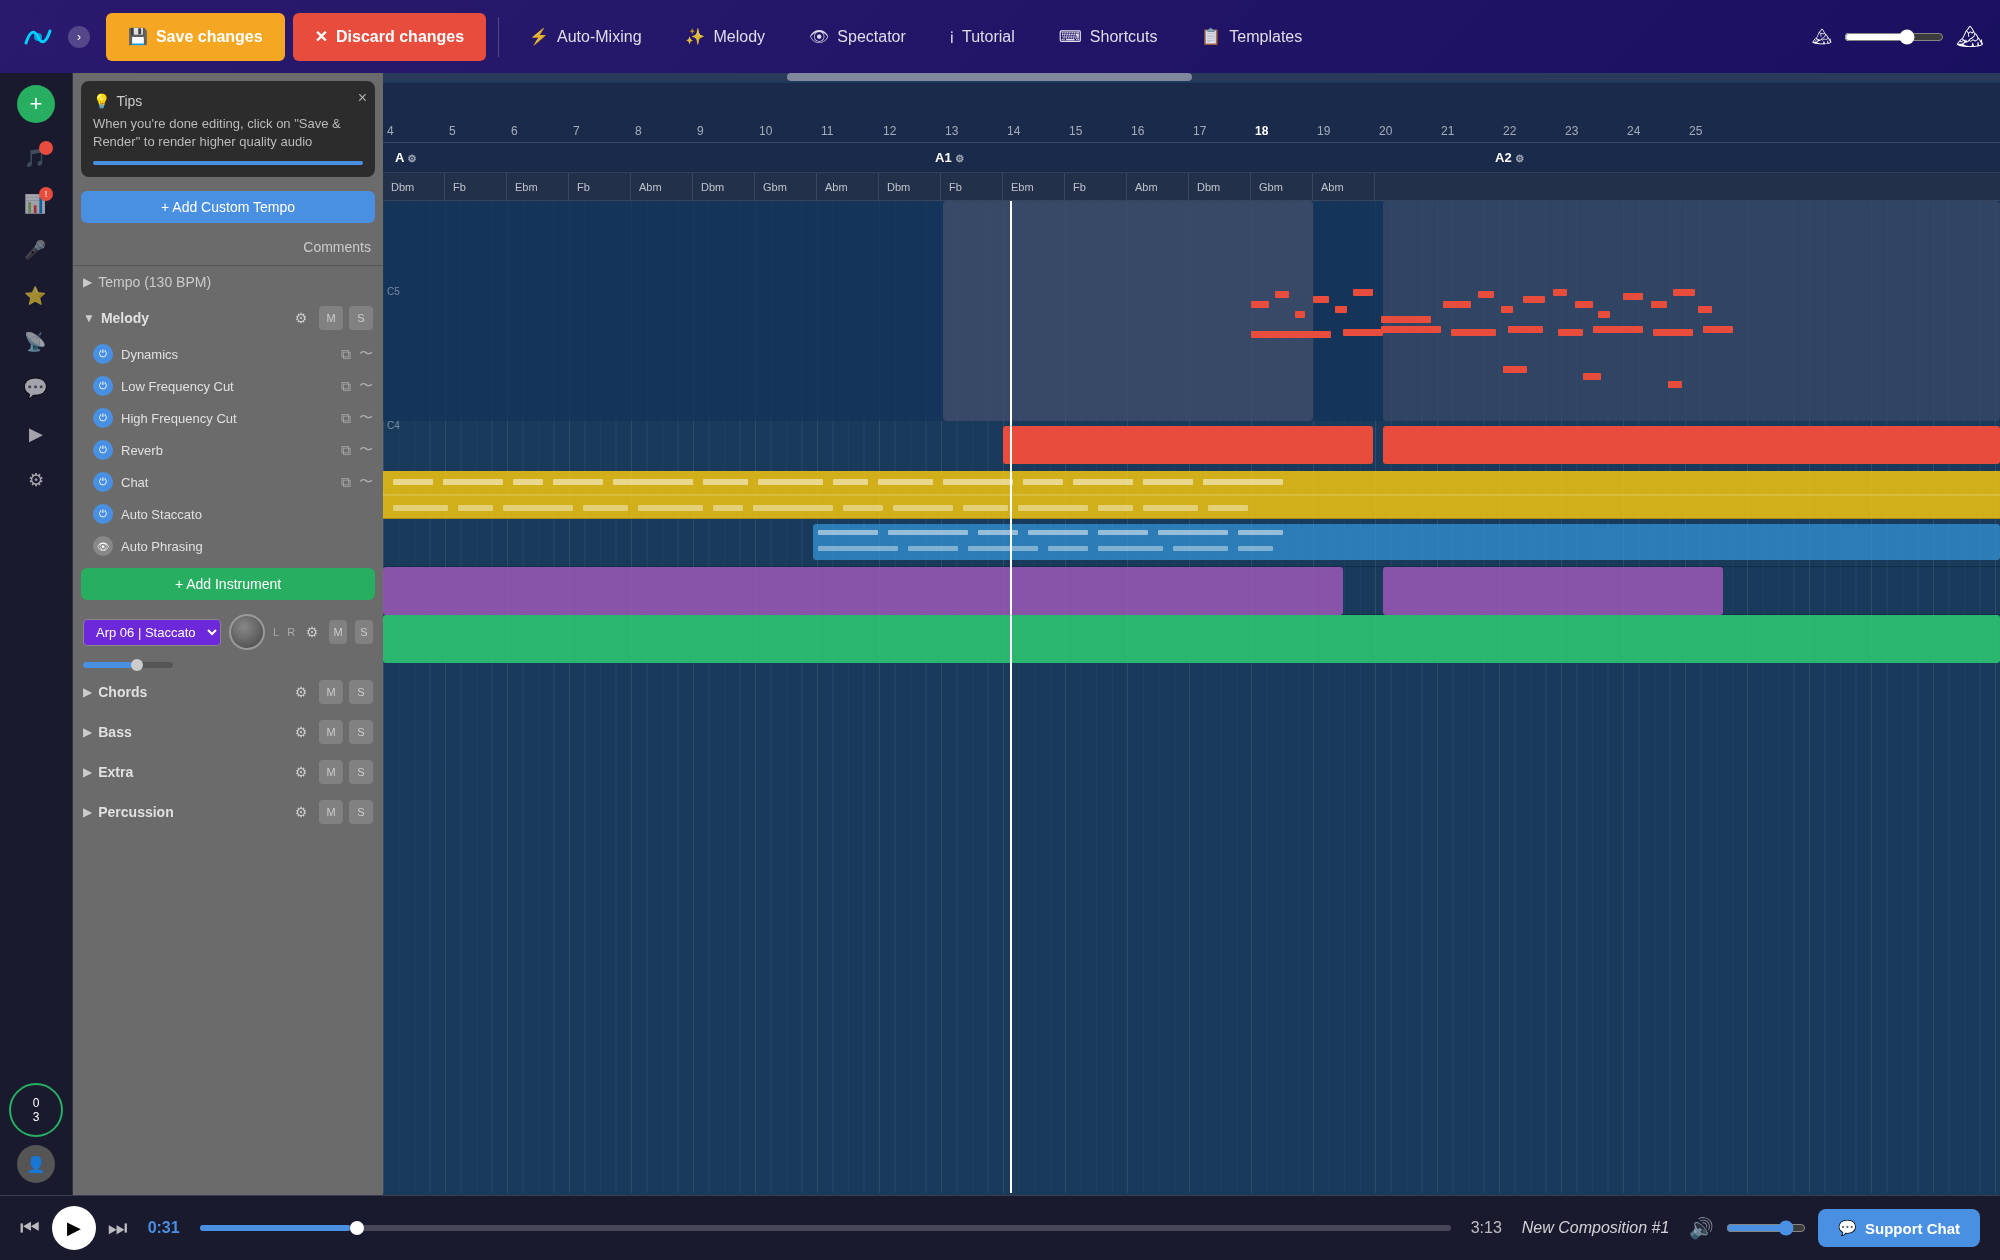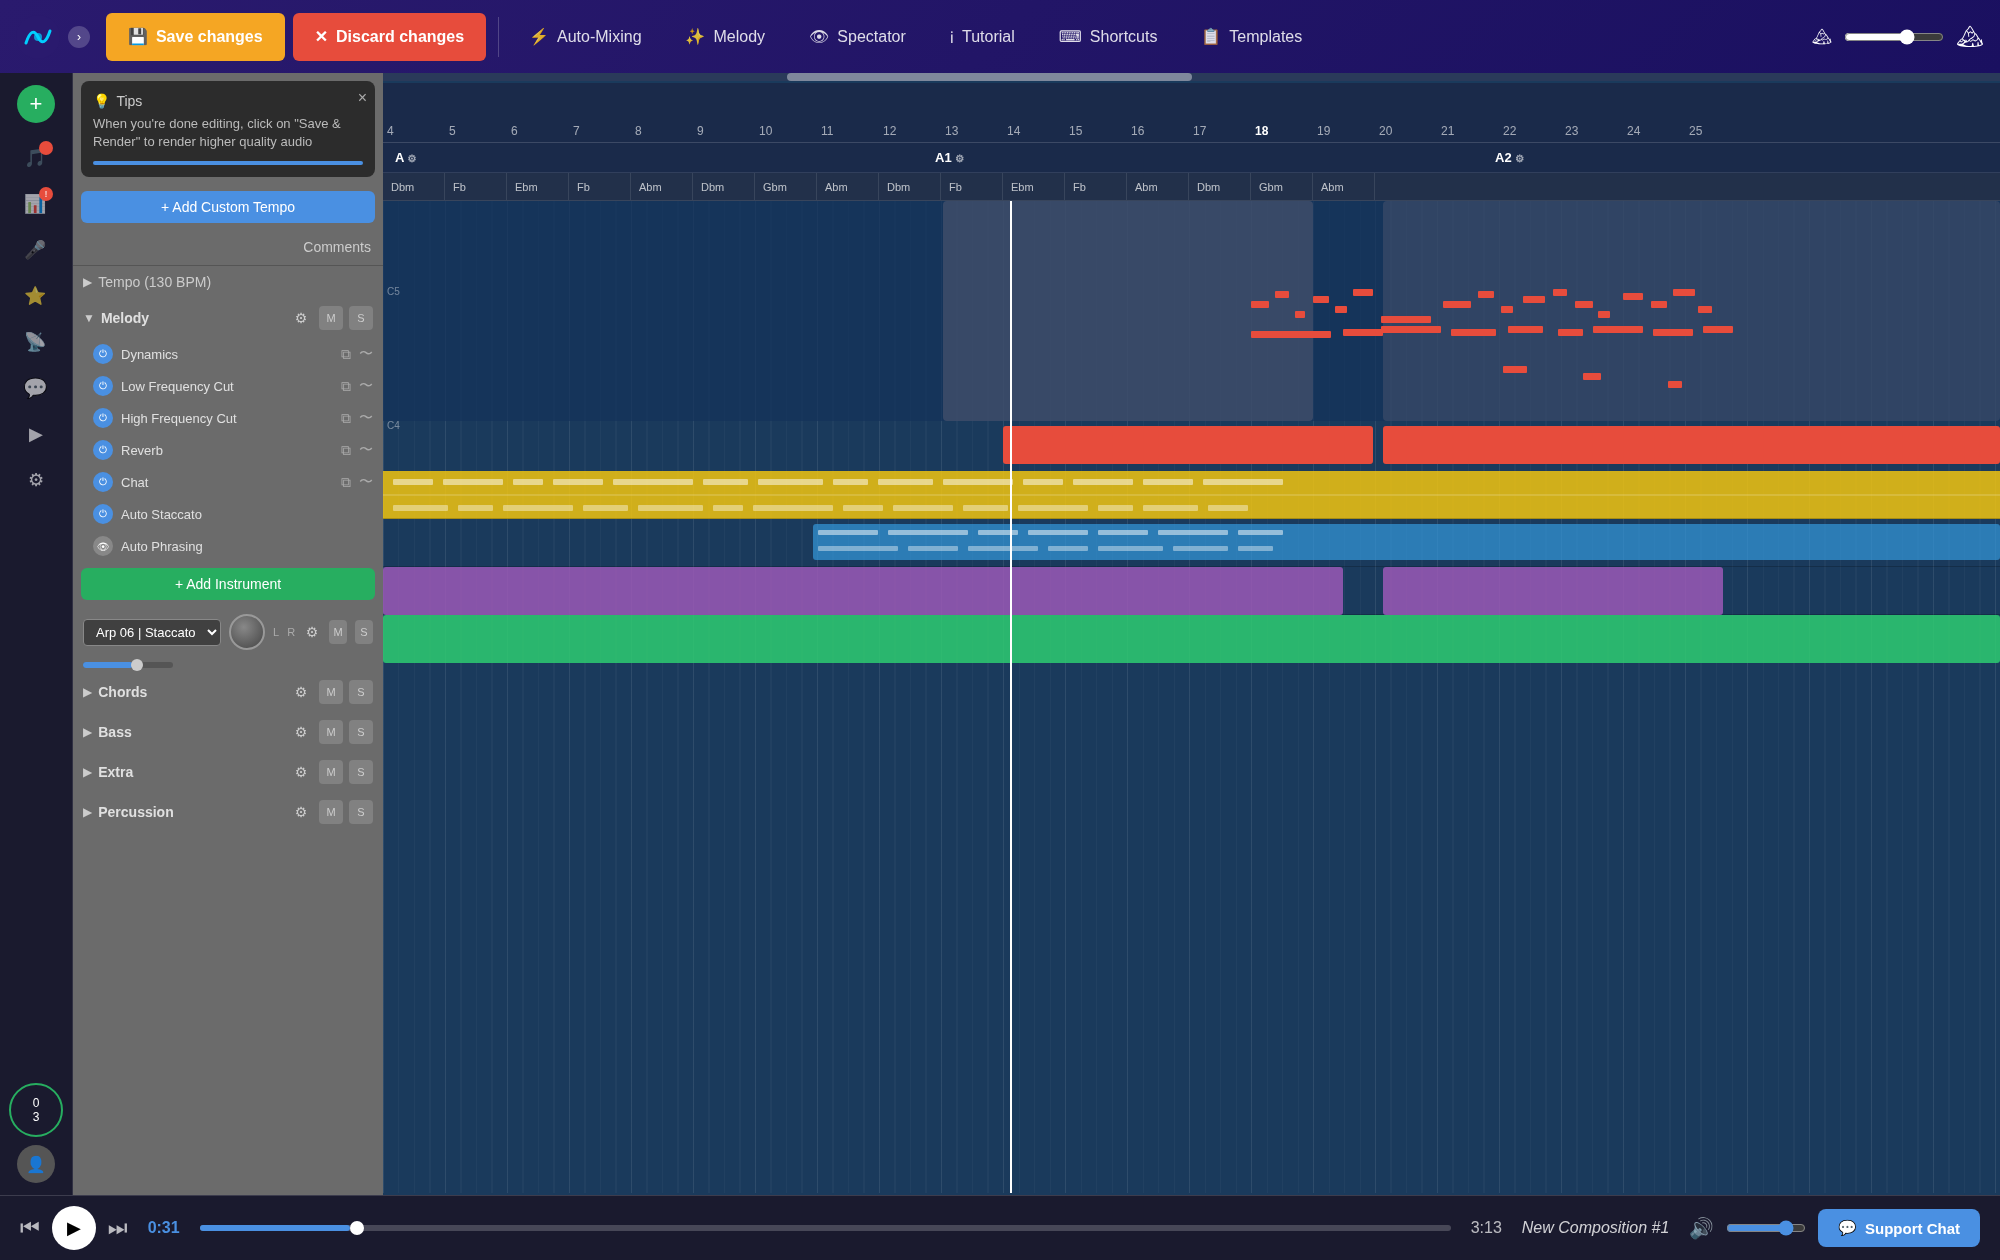--- a/index.html
+++ b/index.html
@@ -65,21 +65,21 @@
     
     .track-item { display: flex; align-items: center; padding: 6px 10px 6px 20px; gap: 8px; }
     .track-power { width: 20px; height: 20px; border-radius: 50%; background: #4a90e2; display: flex; align-items: center; justify-content: center; color: white; font-size: 10px; cursor: pointer; flex-shrink: 0; }
     .track-power.eye { background: #888; }
     .track-name { color: #e0e0e0; font-size: 13px; flex: 1; }
     .track-copy { background: none; border: none; color: #aaa; font-size: 14px; cursor: pointer; }
     .track-wave { background: none; border: none; color: #aaa; font-size: 14px; cursor: pointer; }
 
     
     .instrument-row { padding: 8px 10px; display: flex; align-items: center; gap: 8px; }
-    .instrument-select { background: #404040; color: white; border: 1px solid #888; border-radius: 4px; padding: 4px 8px; font-size: 13px; cursor: pointer; flex: 1; }
+    .instrument-select { background: #6d28d9; color: white; border: 1px solid #888; border-radius: 4px; padding: 4px 8px; font-size: 13px; cursor: pointer; flex: 1; }
     .knob { width: 36px; height: 36px; border-radius: 50%; background: radial-gradient(circle at 40% 35%, #888, #444); border: 2px solid #999; cursor: pointer; display: flex; align-items: center; justify-content: center; flex-shrink: 0; }
     .lr-label { color: #aaa; font-size: 11px; }
     .instrument-volume { background: #555; border-radius: 3px; height: 6px; width: 90px; margin: 4px 10px; position: relative; }
     .instrument-volume-fill { background: #4a90e2; height: 6px; border-radius: 3px; width: 55%; }
     .instrument-volume-thumb { width: 12px; height: 12px; background: #ccc; border-radius: 50%; position: absolute; top: -3px; left: 53%; cursor: pointer; }
 
     
     .add-instrument-btn { background: #27ae60; color: white; border: none; border-radius: 6px; margin: 6px 8px; padding: 8px 8px; font-size: 14px; cursor: pointer; text-align: center; width: calc(100% - 16px); }
 
     

